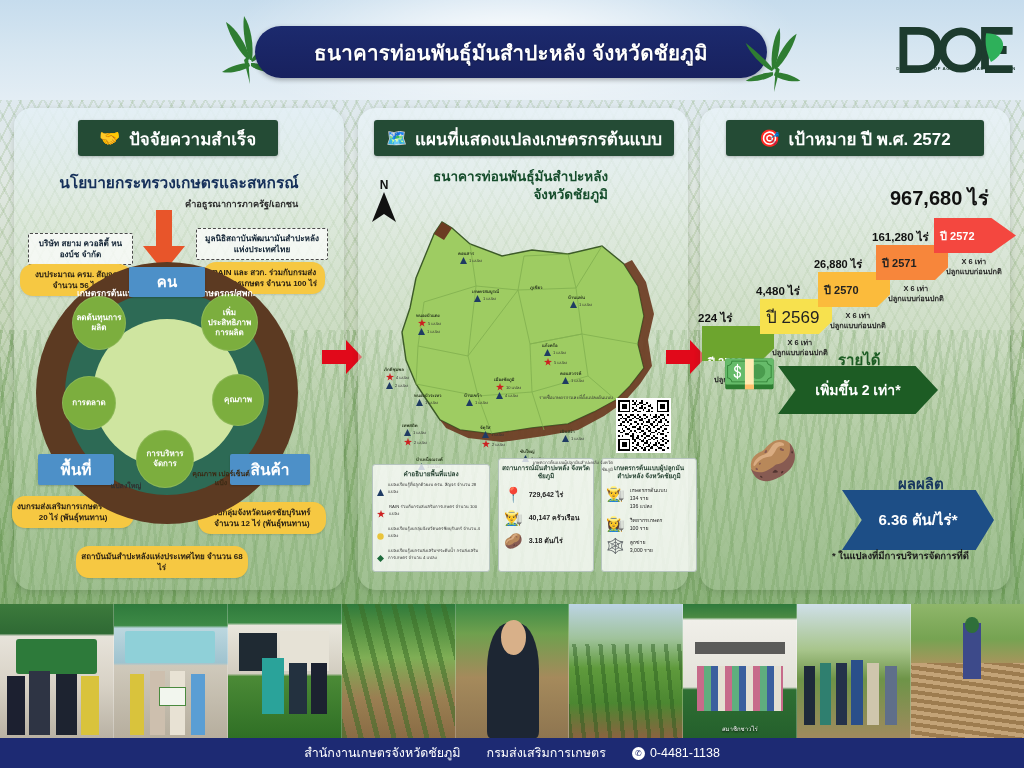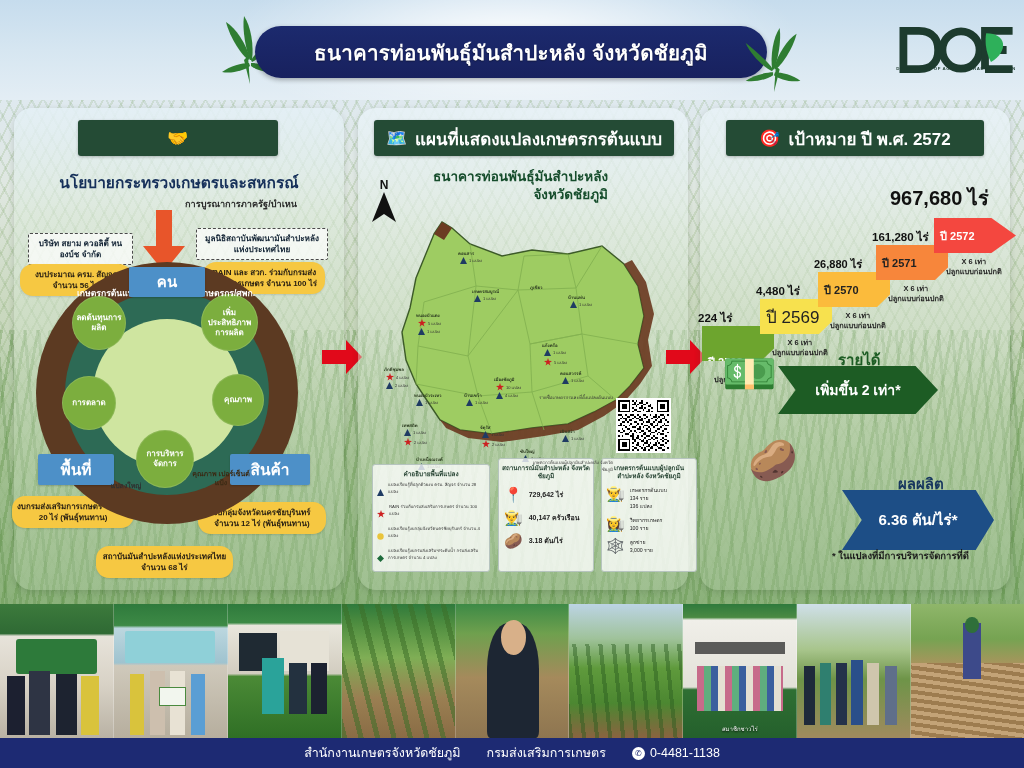--- a/index.html
+++ b/index.html
@@ -99,21 +99,21 @@
   .ybox{
     position:absolute; background:#f6c842; border-radius:13px;
     font-size:8px; font-weight:bold; color:#2a2113; text-align:center;
     padding:5px 4px; line-height:1.4;
     box-shadow:0 1px 2px rgba(0,0,0,.12);
   }
   #ybox-budget{ left:20px;  top:264px; width:112px; }
   #ybox-rain{   left:203px; top:262px; width:122px; }
   #ybox-doae{   left:12px;  top:496px; width:122px; }
   #ybox-group{  left:198px; top:502px; width:128px; }
-  #ybox-inst{   left:96px;  top:546px; width:137px; }
+  #ybox-inst{   left:76px;  top:546px; width:172px; }
 
   .wheel{ position:absolute; left:36px; top:262px; width:262px; height:262px; }
   .ring-brown{ position:absolute; inset:0; border-radius:50%; background:#5c3a22; }
   .ring-teal{ position:absolute; left:29px; top:29px; width:204px; height:204px; border-radius:50%; background:#2d6a55; }
   .ring-light{ position:absolute; left:57px; top:57px; width:148px; height:148px; border-radius:50%; background:#cfe5a0; }
   .core-txt{
     position:absolute; left:57px; top:104px; width:148px; text-align:center;
     font-size:12.5px; font-weight:bold; color:#1d3b26; line-height:1.25;
   }
   .bub{
@@ -239,24 +239,25 @@
     </g>
     <path d="M152 14 C186 14 190 44 160 62 C150 44 150 24 152 14 Z" fill="#2eb05a"></path>
   </svg>
   <div class="doae-txt">DEPARTMENT OF AGRICULTURAL EXTENSION</div>
 </div>
 
 <div class="panel" id="panel-success"></div>
 
 <div class="sect-head" style="left:78px; top:120px; width:200px; height:36px;">
   <span class="sect-ico">🤝</span>
+  <span class="lbl">ปัจจัยความสำเร็จ</span>
 </div>
 
 <div class="policy" style="left:14px; width:330px;">นโยบายกระทรวงเกษตรและสหกรณ์</div>
-<div class="integ">การบูรณาการภาครัฐ/บำเหน</div>
+<div class="integ">คำอธูรณาการภาครัฐ/เอกชน</div>
 
 <svg class="bigarrow" viewBox="0 0 42 62">
   <path d="M13 0 H29 V36 H42 L21 62 L0 36 H13 Z" fill="#e8552a"></path>
 </svg>
 
 <div class="dbox" id="dbox-siam">บริษัท สยาม ควอลิตี้ หนองบ์ช จำกัด</div>
 <div class="dbox" id="dbox-found">มูลนิธิสถาบันพัฒนามันสำปะหลังแห่งประเทศไทย</div>
 
 <div class="ybox" id="ybox-budget">งบประมาณ ครม. สัญจร จำนวน 56 ไร่</div>
 <div class="ybox" id="ybox-rain">RAIN และ สวก. ร่วมกับกรมส่งเสริมการเกษตร จำนวน 100 ไร่</div>

